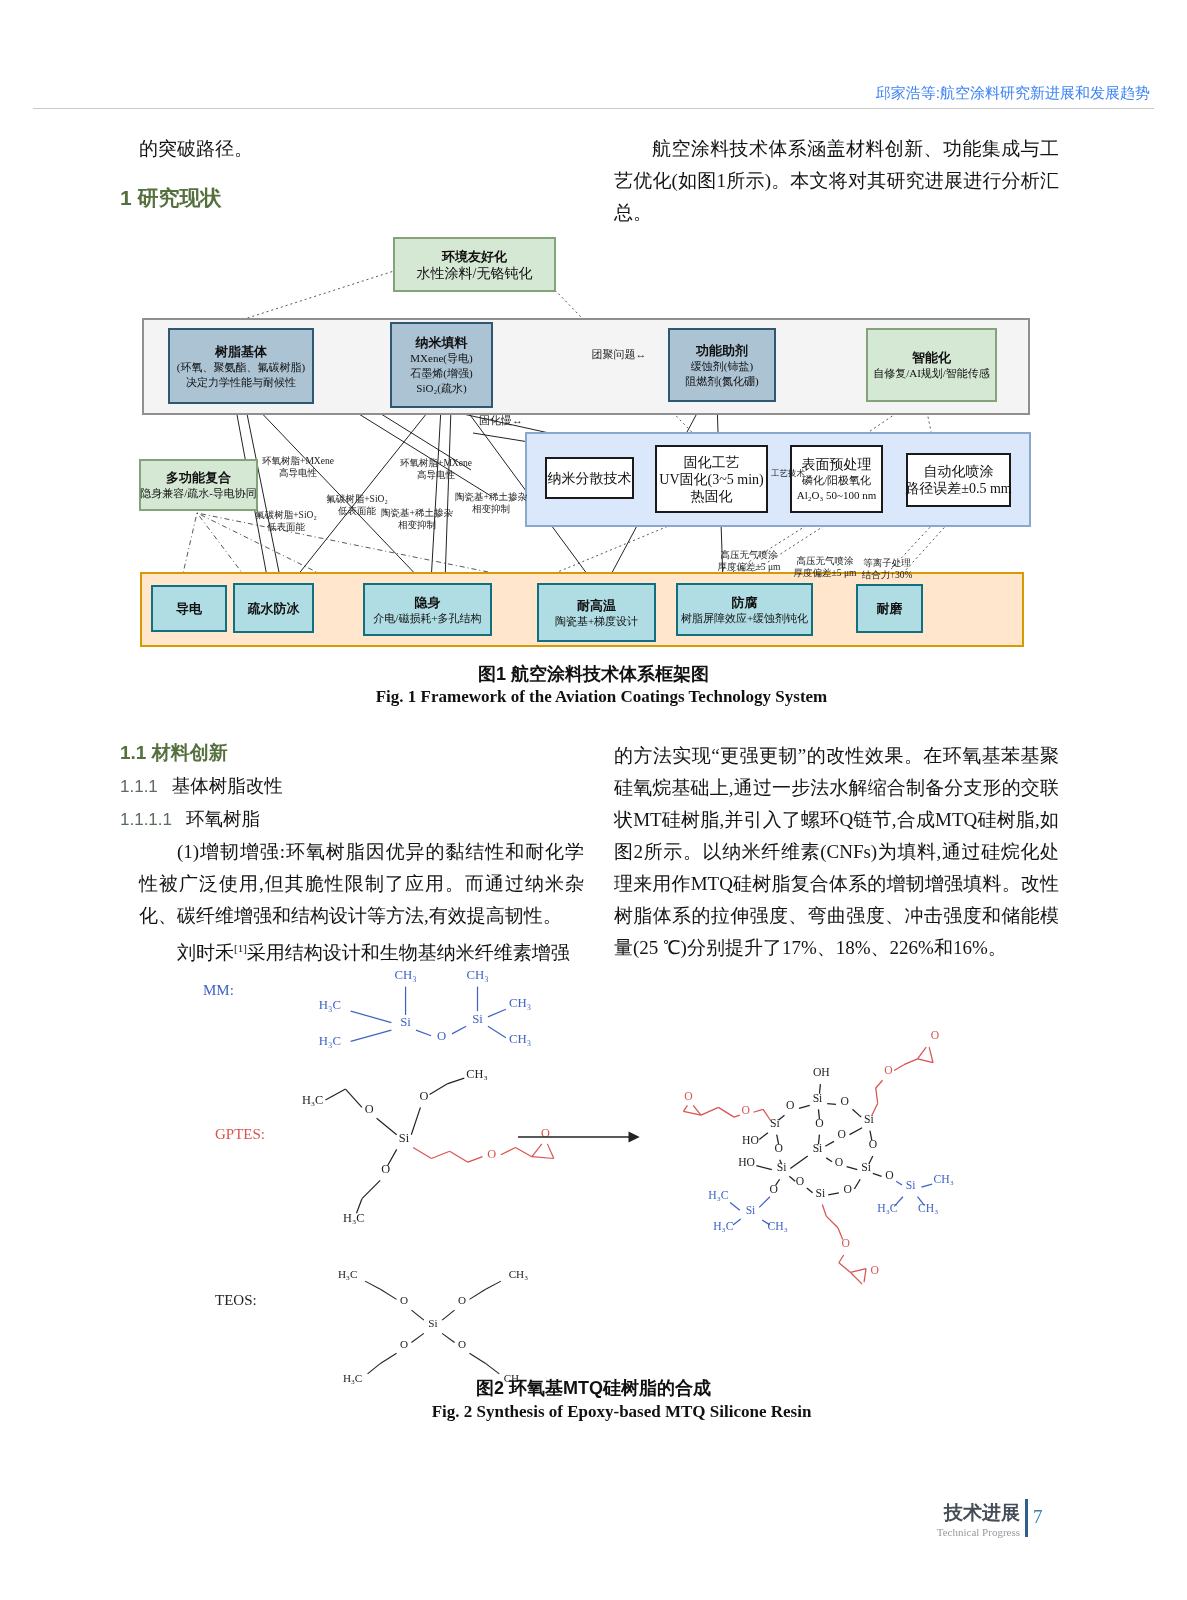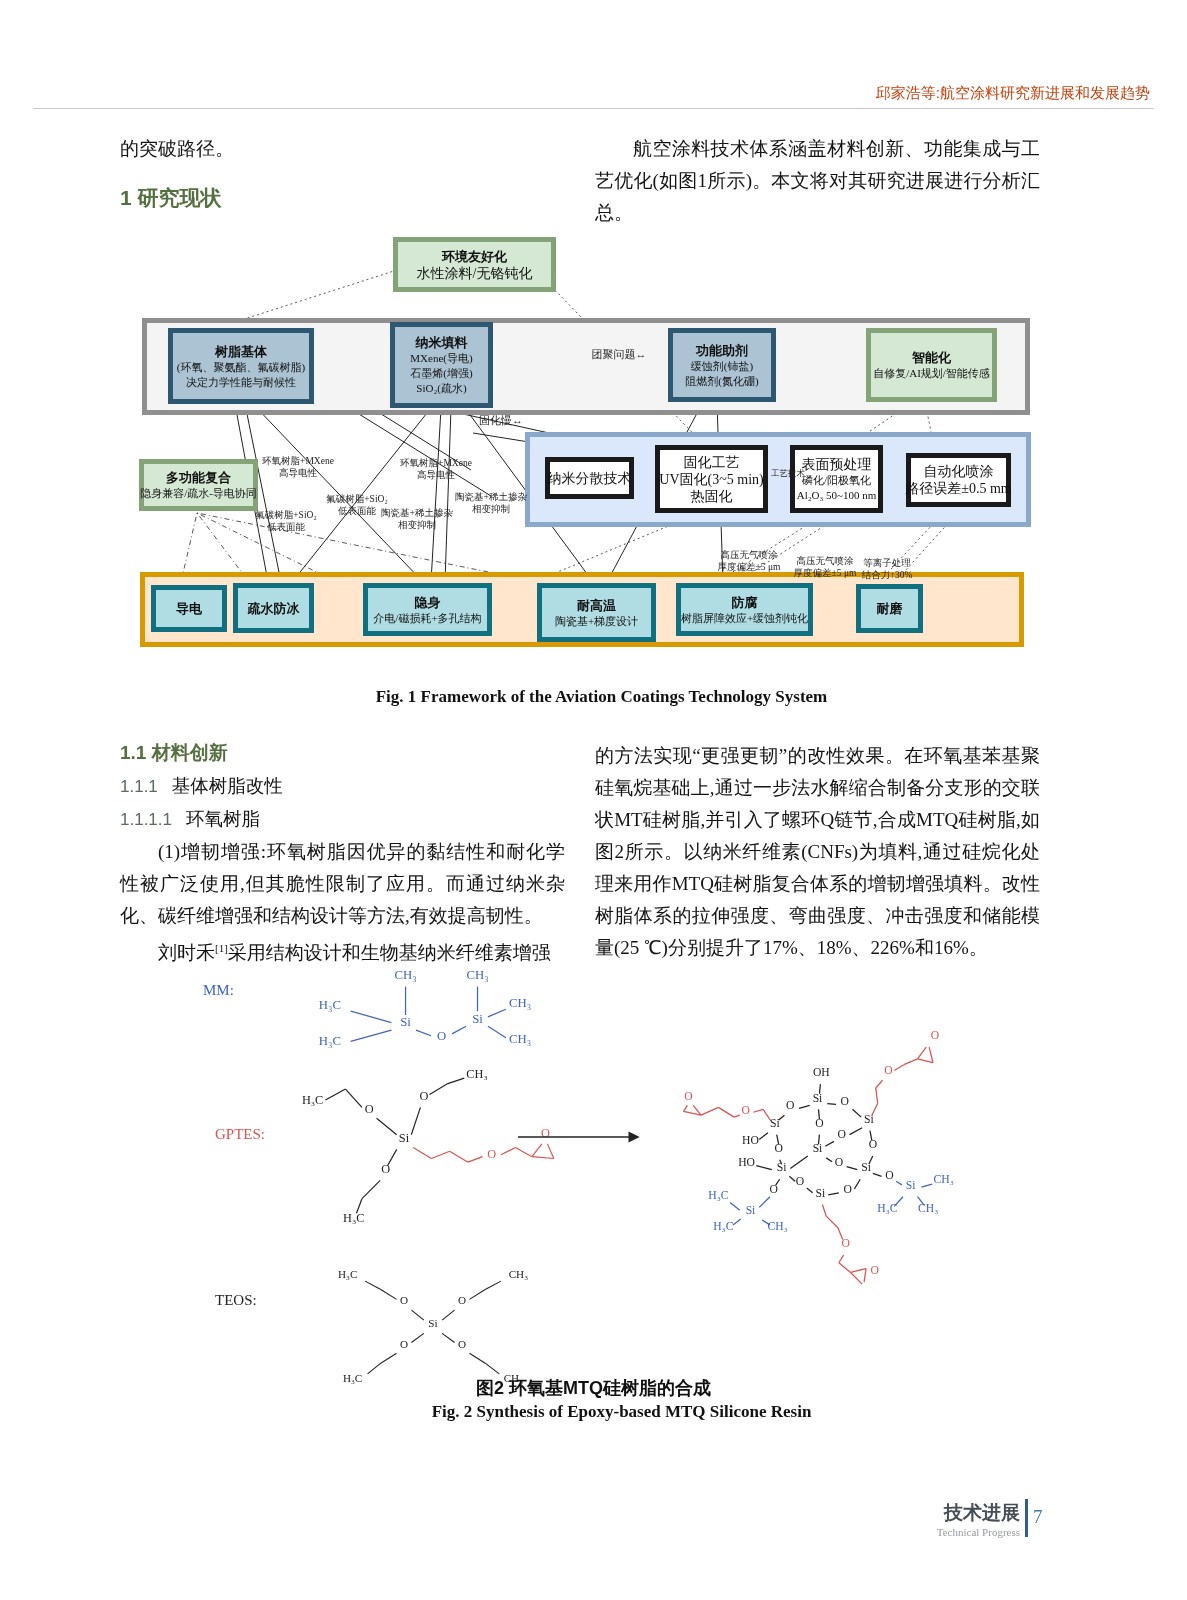--- a/index.html
+++ b/index.html
@@ -1,34 +1,34 @@
 <!DOCTYPE html>
 <html><head>
 <meta charset="utf-8">
 <style>
   html,body{margin:0;padding:0;background:#e8e8e8;}
   .page{position:relative;width:1187px;height:1600px;background:#ffffff;margin:0 auto;
         font-family:"Liberation Serif",serif;color:#1a1a1a;overflow:hidden;}
   .abs{position:absolute;}
   
-  .runhead{top:84px;left:500px;width:650px;text-align:right;font-size:15px;color:#c2410c;
+  .runhead{top:84px;left:500px;width:650px;text-align:right;font-size:15px;color:#3b82f6;
            font-family:"Liberation Sans",sans-serif;}
   .headrule{top:108px;left:33px;width:1121px;height:1px;background:#c9c9c9;}
   
-  .cnpar{font-size:19px;line-height:32px;text-align:justify;color:#141414;}
+  .cnpar{font-size:19px;line-height:32px;text-align:justify;color:#141414;margin-left:19px;}
   .indent{text-indent:2em;}
   .h1{font-family:"Liberation Sans",sans-serif;font-weight:bold;font-size:21px;color:#55703f;}
   .h2{font-family:"Liberation Sans",sans-serif;font-weight:bold;font-size:19px;color:#55703f;}
   .h3{font-size:18.5px;color:#141414;}
   .h3 .num{font-family:"Liberation Sans",sans-serif;font-size:17px;color:#5c6b5c;margin-right:14px;}
   sup{font-size:11px;}
   
   .fig1{top:228px;left:135px;width:900px;height:430px;}
   .fig1 svg.arrows{position:absolute;left:0;top:0;z-index:0;}
-  .dbox{position:absolute;border:5px solid #ec4899;box-sizing:border-box;display:flex;flex-direction:column;
+  .dbox{position:absolute;border:2px solid #ec4899;box-sizing:border-box;display:flex;flex-direction:column;
         justify-content:center;align-items:center;text-align:center;z-index:1;
         font-family:"Liberation Serif",serif;color:#111;}
   .dbox .t{font-weight:bold;font-size:13px;line-height:17px;white-space:nowrap;}
   .dbox .l{font-size:11px;line-height:15px;white-space:nowrap;}
   .dbox .lm{font-size:14px;line-height:17px;white-space:nowrap;}
   .green{background:#d5e8d4;border-color:#85a379;}
   .bluegray{background:#abc3d3;border-color:#2e5871;}
   .graycontainer{background:#f4f4f4;border-color:#8f8f8f;}
   .bluecontainer{background:#dbe8fb;border-color:#8aa7cc;}
   .whitebox{background:#ffffff;border-color:#1a1a1a;}
@@ -210,20 +210,21 @@
     </div>
     <div class="dbox teal" style="left:541px;top:355px;width:137px;height:53px;">
       <div class="t">防腐</div>
       <div class="l">树脂屏障效应+缓蚀剂钝化</div>
     </div>
     <div class="dbox teal" style="left:721px;top:356px;width:67px;height:49px;">
       <div class="t">耐磨</div>
     </div>
   </div>
 
+  <div class="abs capzh" style="top:662px;">图1  航空涂料技术体系框架图</div>
   <div class="abs capen" style="top:687px;margin-left:8px;">Fig. 1  Framework of the Aviation Coatings Technology System</div>
 
   <div class="abs h2" style="top:740px;left:120px;">1.1   材料创新</div>
   <div class="abs h3" style="top:773px;left:120px;">
     <span class="num">1.1.1</span><span>基体树脂改性</span>
   </div>
   <div class="abs h3" style="top:806px;left:120px;">
     <span class="num">1.1.1.1</span><span>环氧树脂</span>
   </div>
   <div class="abs cnpar indent" style="top:836px;left:120px;width:445px;">(1)增韧增强:环氧树脂因优异的黏结性和耐化学性被广泛使用,但其脆性限制了应用。而通过纳米杂化、碳纤维增强和结构设计等方法,有效提高韧性。</div>

